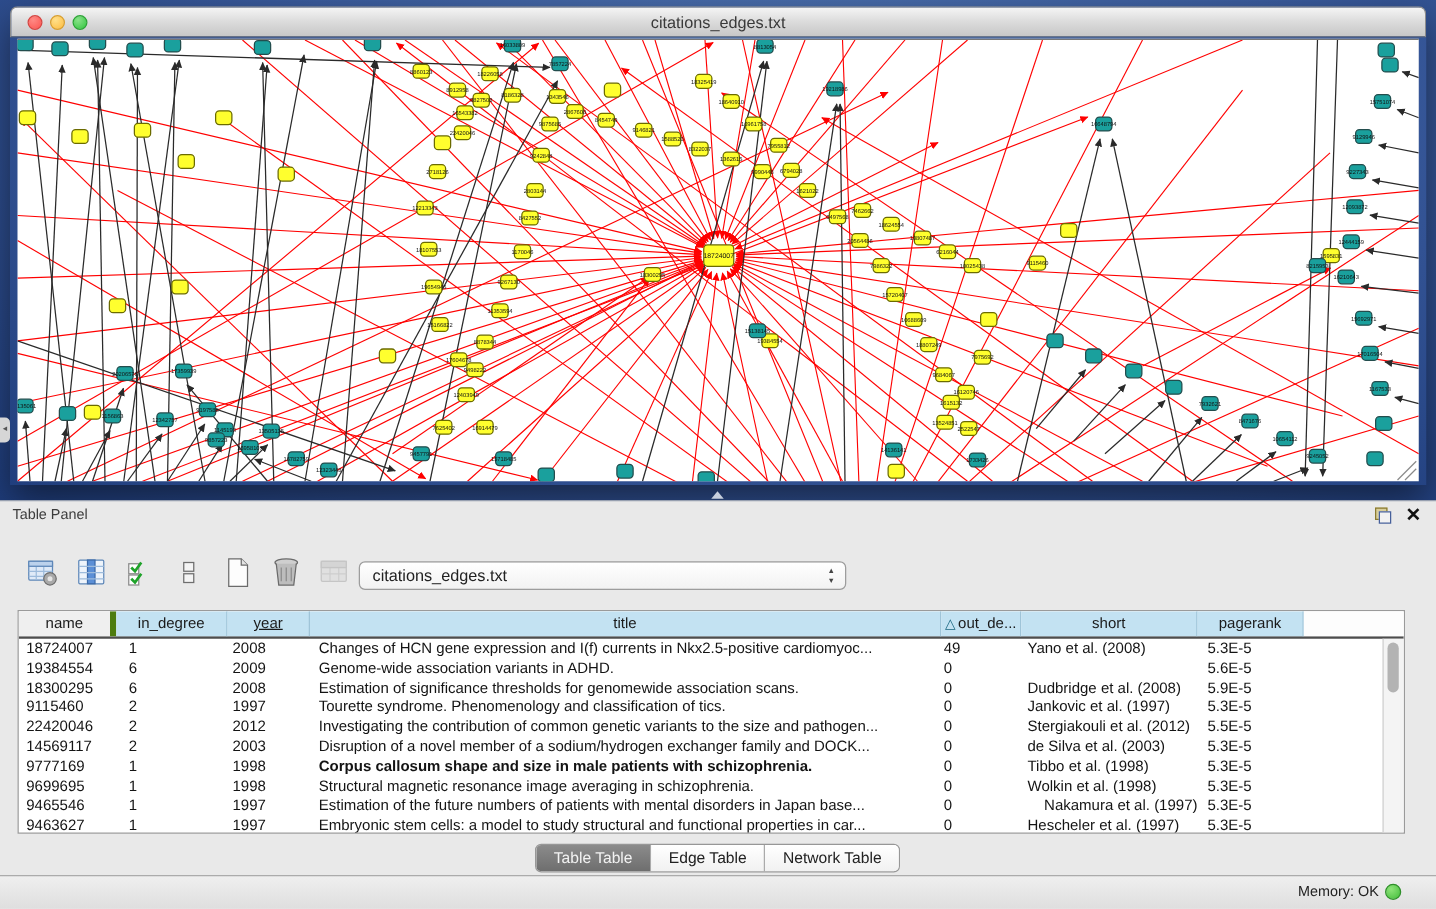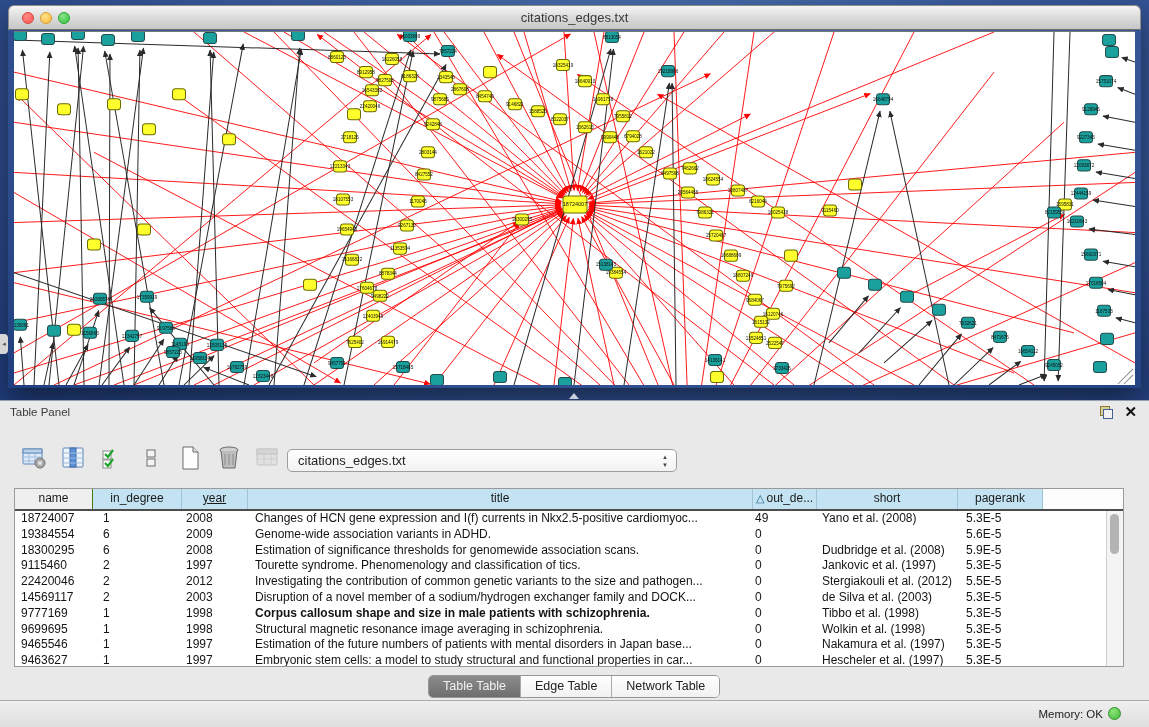--- a/index.html
+++ b/index.html
@@ -47,21 +47,21 @@
     background:linear-gradient(#ffffff,#f2f2f2);border:1px solid #9d9d9d;border-radius:5px;
     box-sizing:border-box;font-size:13px;color:#222;}
   .combo .val{position:absolute;left:10px;top:3px;}
   .combo .spin{position:absolute;right:8px;top:3px;font-size:6px;line-height:8px;color:#444;text-align:center;}
   
   .tablebox{position:absolute;left:14px;top:87px;width:1110px;height:179px;
     background:#fff;border:1px solid #9a9a9a;box-sizing:border-box;overflow:hidden;}
   .thead{display:flex;height:20px;border-bottom:2px solid #4d4d4d;background:#fff;}
   .th{box-sizing:border-box;background:#c3e2f2;border-right:1px solid #9fc4d8;
     font-size:12px;color:#1a1a1a;text-align:center;line-height:19px;overflow:hidden;white-space:nowrap;}
-  .th-first{background:#efefef;border-right:1px solid #4d7c0f;}
+  .th-first{background:#efefef;border-right:5px solid #4d7c0f;}
   .th-left{text-align:left;padding-left:3px;}
   .th .sort{color:#18657e;font-size:11px;margin-right:2px;}
   .th-filler{flex:1;background:#fdfdfd;}
   .tbody{position:absolute;left:0;top:22px;right:16px;bottom:0;}
   .tr{display:flex;height:15.8px;}
   .td{box-sizing:border-box;font-size:12px;color:#141414;white-space:nowrap;overflow:hidden;line-height:15.5px;}
   .c0{padding-left:6px}.c1{padding-left:10px}.c2{padding-left:4px}.c3{padding-left:7px}
   .c4{padding-left:2px}.c5{padding-left:5px}.c6{padding-left:8px}
   .vscroll{position:absolute;right:0;top:22px;bottom:0;width:16px;background:#f4f4f4;border-left:1px solid #cfcfcf;}
   .vthumb{position:absolute;left:3px;top:3px;width:9px;height:40px;background:#b3b3b3;border-radius:5px;}
@@ -619,21 +619,21 @@
           <div class="td c4" style="width: 64px;">0</div>
           <div class="td c5" style="width: 141px;">Wolkin et al. (1998)</div>
           <div class="td c6" style="width: 85px;">5.3E-5</div>
         </div>
         <div class="tr">
           <div class="td c0" style="width: 78px;">9465546</div>
           <div class="td c1" style="width: 89px;">1</div>
           <div class="td c2" style="width: 66px;">1997</div>
           <div class="td c3" style="width: 505px;">Estimation of the future numbers of patients with mental disorders in Japan base...</div>
           <div class="td c4" style="width: 64px;">0</div>
-          <div class="td c5" style="width: 141px;">Nakamura et al. (1997)</div>
+          <div class="td c5" style="width: 141px; text-align: right;">Nakamura et al. (1997)</div>
           <div class="td c6" style="width: 85px;">5.3E-5</div>
         </div>
         <div class="tr">
           <div class="td c0" style="width: 78px;">9463627</div>
           <div class="td c1" style="width: 89px;">1</div>
           <div class="td c2" style="width: 66px;">1997</div>
           <div class="td c3" style="width: 505px;">Embryonic stem cells: a model to study structural and functional properties in car...</div>
           <div class="td c4" style="width: 64px;">0</div>
           <div class="td c5" style="width: 141px;">Hescheler et al. (1997)</div>
           <div class="td c6" style="width: 85px;">5.3E-5</div>

